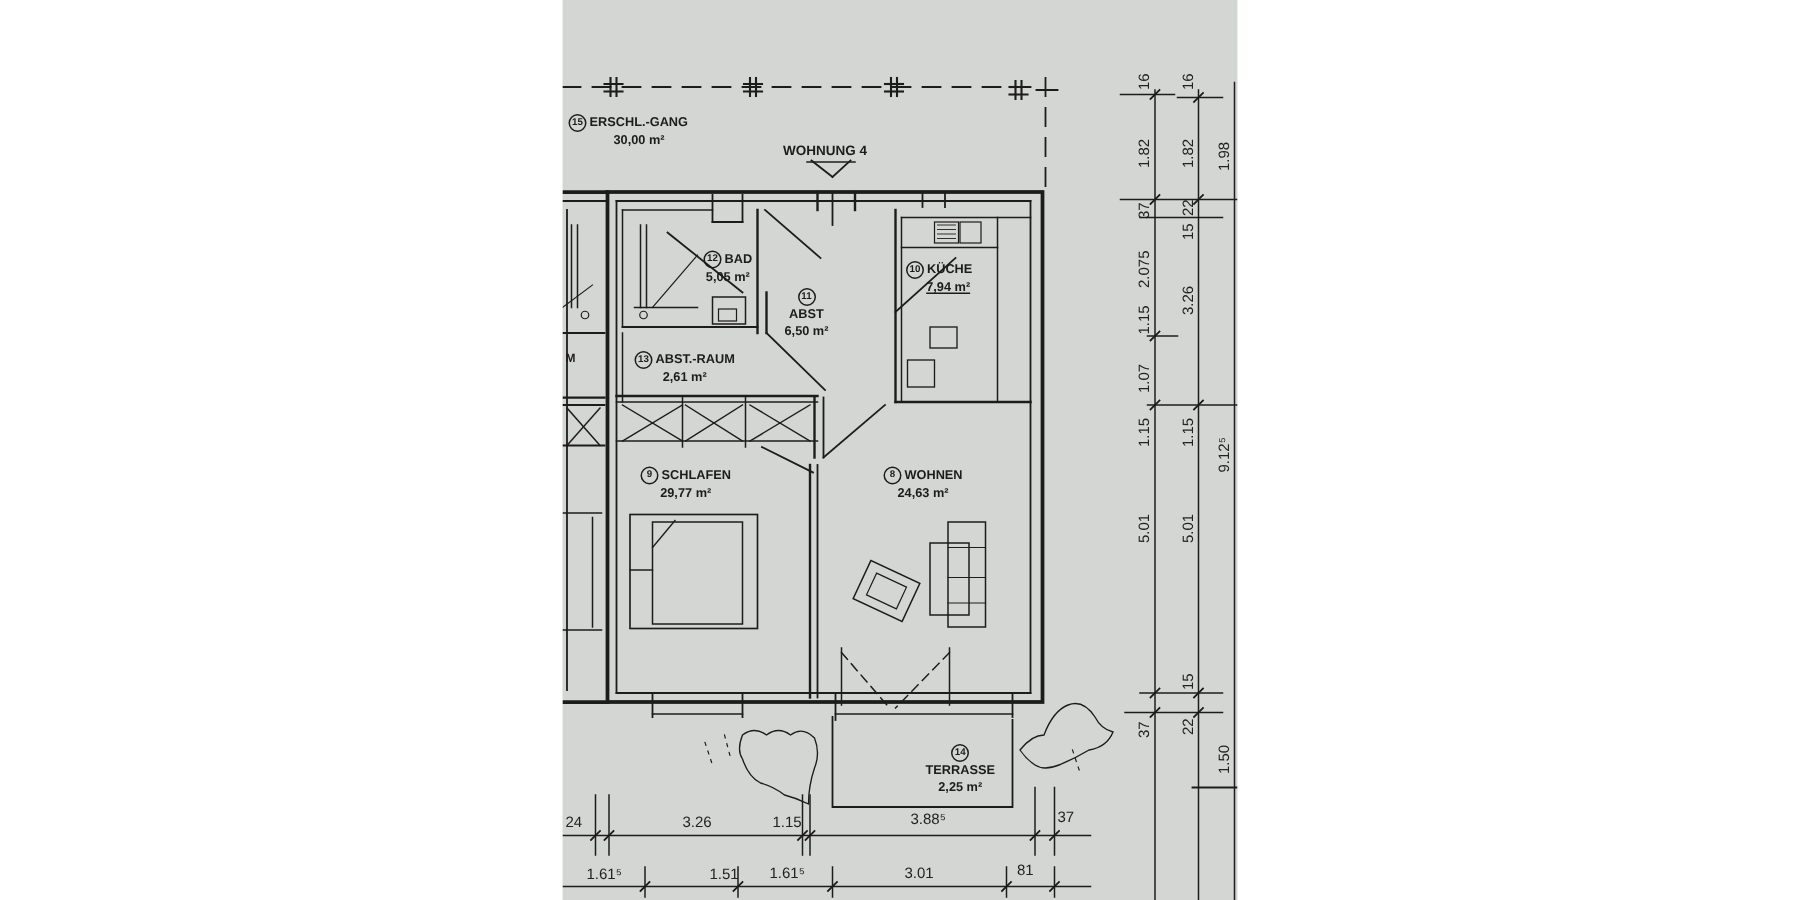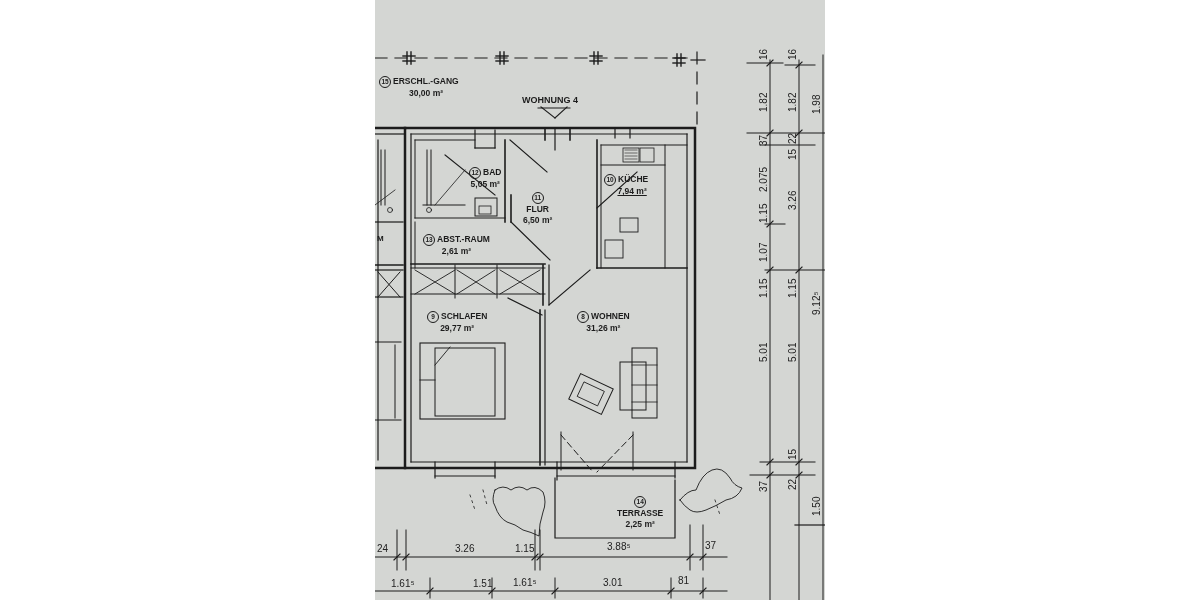--- a/index.html
+++ b/index.html
@@ -244,21 +244,21 @@
     <div class="hd">
         <span class="num">12</span>
         <span>BAD</span>
       </div>
     <div>5,05 m²</div>
   </div>
   <div class="room" style="left:148px; top:192px;">
     <div class="hd">
         <span class="num">11</span>
       </div>
-    <div>FLUR</div>
+    <div>ABST</div>
     <div>6,50 m²</div>
   </div>
   <div class="room" style="left:229px; top:174px;">
     <div class="hd">
         <span class="num">10</span>
         <span>KÜCHE</span>
       </div>
     <div style="padding-left:12px;text-decoration:underline;">7,94 m²</div>
   </div>
   <div class="room" style="left:48px; top:234px;">
@@ -268,26 +268,26 @@
       </div>
     <div>2,61 m²</div>
   </div>
   <div class="room" style="left:52px; top:311px;">
     <div class="hd">
         <span class="num">9</span>
         <span>SCHLAFEN</span>
       </div>
     <div>29,77 m²</div>
   </div>
-  <div class="room" style="left:202px; top:311px;">
+  <div class="room" style="left:214px; top:311px;">
     <div class="hd">
         <span class="num">8</span>
         <span>WOHNEN</span>
       </div>
-    <div>31,26 m²</div>
+    <div>24,63 m²</div>
   </div>
   <div class="room" style="left:242px; top:496px;">
     <div class="hd">
         <span class="num">14</span>
       </div>
     <div>TERRASSE</div>
     <div>2,25 m²</div>
   </div>
   <div class="lbl" style="left:2px; top:234px; font-size:8px;">M</div>
 

